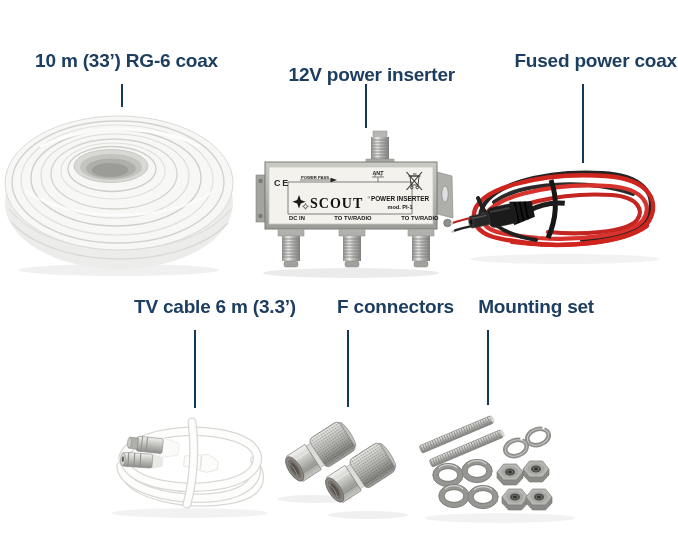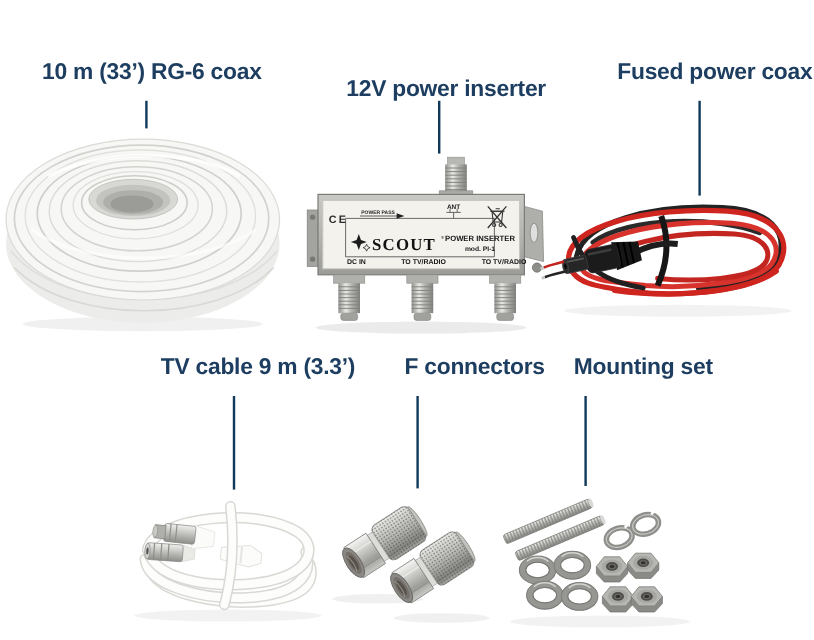--- a/index.html
+++ b/index.html
@@ -11,21 +11,21 @@
   svg.art{position:absolute;display:block;}
 </style>
 </head>
 <body>
 
 <div class="canvas">
 
   <div class="label" style="left:18px;top:50px;">10 m (33’) RG-6 coax</div>
   <div class="label" style="left:255px;top:64px;">12V power inserter</div>
   <div class="label" style="left:477px;top:50px;">Fused power coax</div>
-  <div class="label" style="left:96px;top:296px;">TV cable 9 m (3.3’)</div>
+  <div class="label" style="left:96px;top:296px;">TV cable 6 m (3.3’)</div>
   <div class="label" style="left:394px;top:296px;">Mounting set</div>
   <div class="label" style="left:254px;top:296px;">F connectors</div>
 
   <div class="leader" style="left:121px;top:84px;height:23px;"></div>
   <div class="leader" style="left:365px;top:84px;height:44px;"></div>
   <div class="leader" style="left:582px;top:84px;height:79px;"></div>
   <div class="leader" style="left:194px;top:330px;height:78px;"></div>
   <div class="leader" style="left:347px;top:330px;height:77px;"></div>
   <div class="leader" style="left:487px;top:330px;height:75px;"></div>
 

